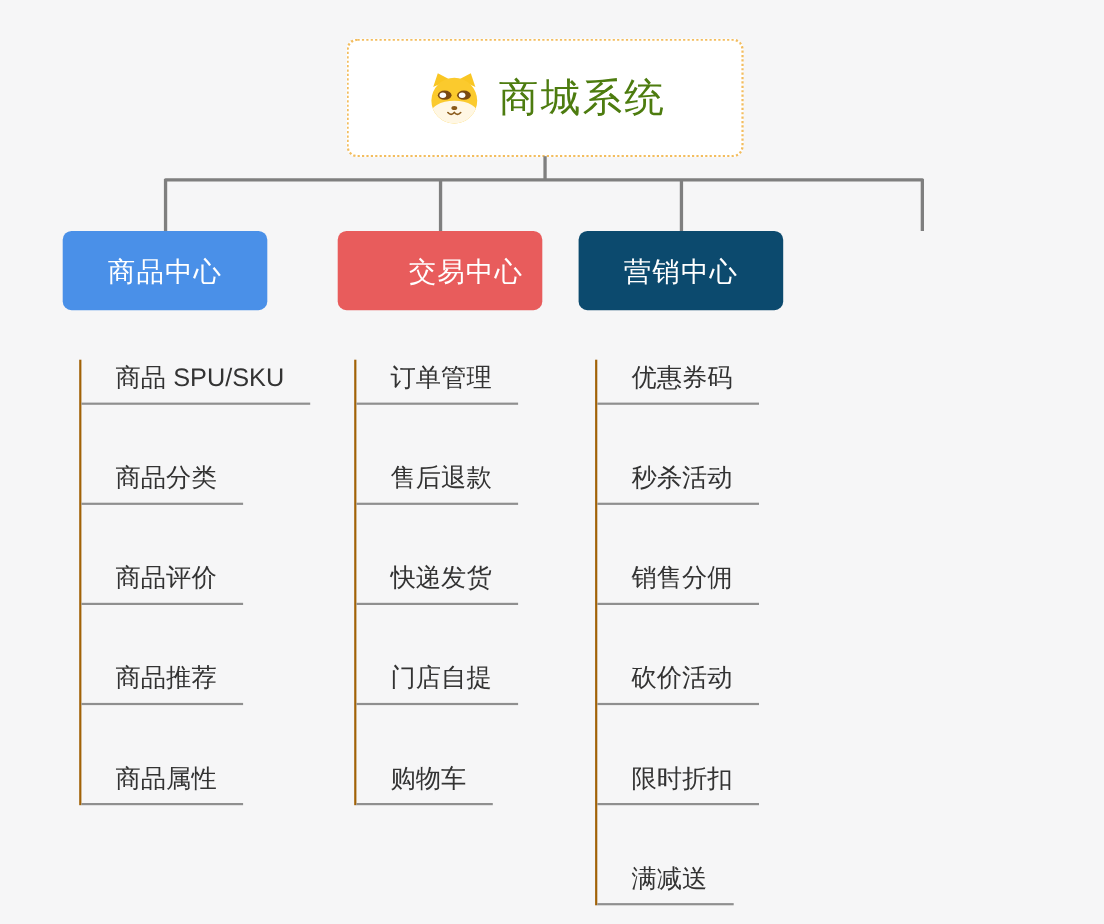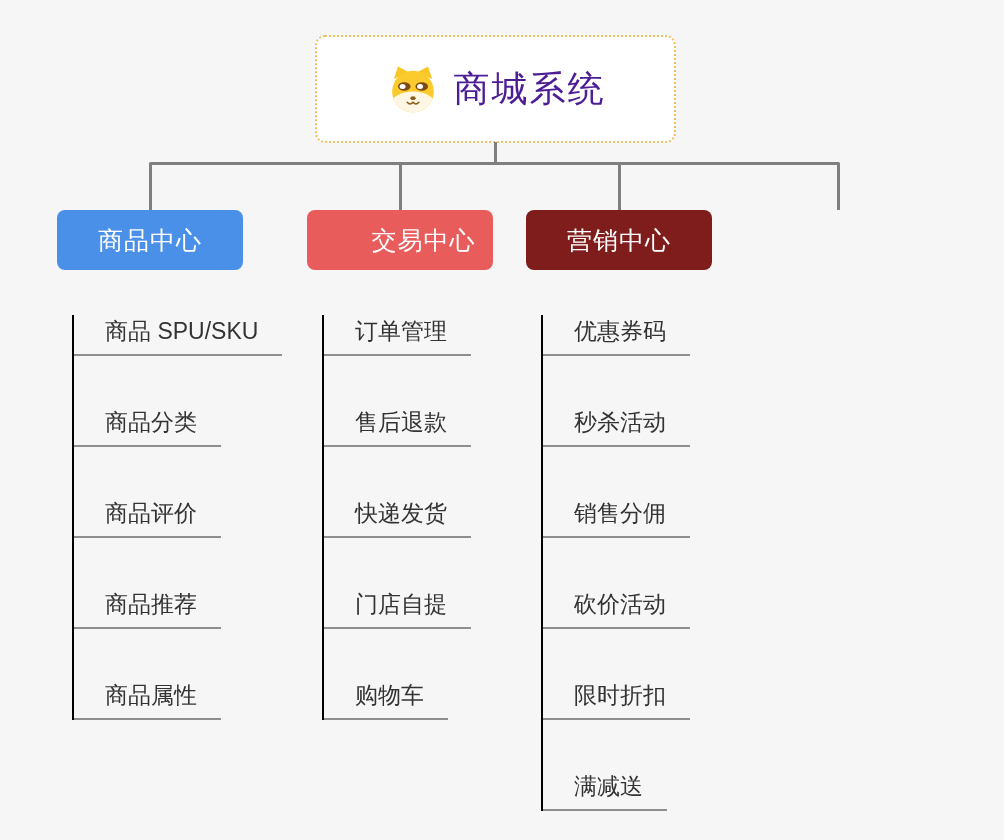--- a/index.html
+++ b/index.html
@@ -44,34 +44,34 @@
   .drop-3 { left: 837px; }
 
   
   .column { position: absolute; top: 210px; width: 186px; }
   .col-0 { left: 57px; }
   .col-1 { left: 307px; }
   .col-2 { left: 526px; }
   .col-3 { left: 745px; }
 
   .branch-header {
-    width: 186px; height: 60px;
+    width: 186px; height: 72px;
     border-radius: 8px;
     color: #ffffff;
     font-size: 25px;
     display: flex;
     align-items: center;
     justify-content: center;
     letter-spacing: 1px;
     cursor: default;
   }
 
   .items {
     margin-left: 15px;
-    border-left: 2px solid #000000;
+    border-left: 2px solid #a16207;
   }
   .item {
     width: max-content;
     font-size: 23px;
     line-height: 32px;
     color: #333333;
     padding: 0 24px 7px 31px;
     border-bottom: 2px solid #8f8f8f;
     margin-top: 50px;
     white-space: nowrap;
@@ -97,21 +97,21 @@
       <g clip-path="url(#headClip)">
         <ellipse cx="32" cy="49" rx="27" ry="16" fill="#fff7e4"></ellipse>
       </g>
       <ellipse cx="21.5" cy="27" rx="7.5" ry="5" fill="#7a4a12"></ellipse>
       <ellipse cx="19.5" cy="27" rx="3.6" ry="3" fill="#ffffff"></ellipse>
       <ellipse cx="42.5" cy="27" rx="7.5" ry="5" fill="#7a4a12"></ellipse>
       <ellipse cx="40.5" cy="27" rx="3.6" ry="3" fill="#ffffff"></ellipse>
       <ellipse cx="32" cy="41" rx="3.2" ry="2.2" fill="#8a5a1a"></ellipse>
       <path d="M25 46 q3.5 4 7 0 q3.5 4 7 0" stroke="#8a5a1a" stroke-width="1.8" fill="none" stroke-linecap="round"></path>
     </svg>
-    <span class="root-title" style="color: #4c1d95;">商城系统</span>
+    <span class="root-title" style="color: #4d7c0f;">商城系统</span>
   </div>
 
   <div class="connector root-stem"></div>
   <div class="connector bus-line"></div>
   <div class="connector drop drop-0"></div>
   <div class="connector drop drop-1"></div>
   <div class="connector drop drop-2"></div>
   <div class="connector drop drop-3"></div>
 
   <div class="column col-0">
@@ -130,21 +130,21 @@
     <div class="items">
       <div class="item">订单管理</div>
       <div class="item">售后退款</div>
       <div class="item">快递发货</div>
       <div class="item">门店自提</div>
       <div class="item">购物车</div>
     </div>
   </div>
 
   <div class="column col-2">
-    <div class="branch-header" style="background-color: #7f1d1d;">营销中心</div>
+    <div class="branch-header" style="background-color: #0c4a6e;">营销中心</div>
     <div class="items">
       <div class="item">优惠券码</div>
       <div class="item">秒杀活动</div>
       <div class="item">销售分佣</div>
       <div class="item">砍价活动</div>
       <div class="item">限时折扣</div>
       <div class="item">满减送</div>
     </div>
   </div>
 

